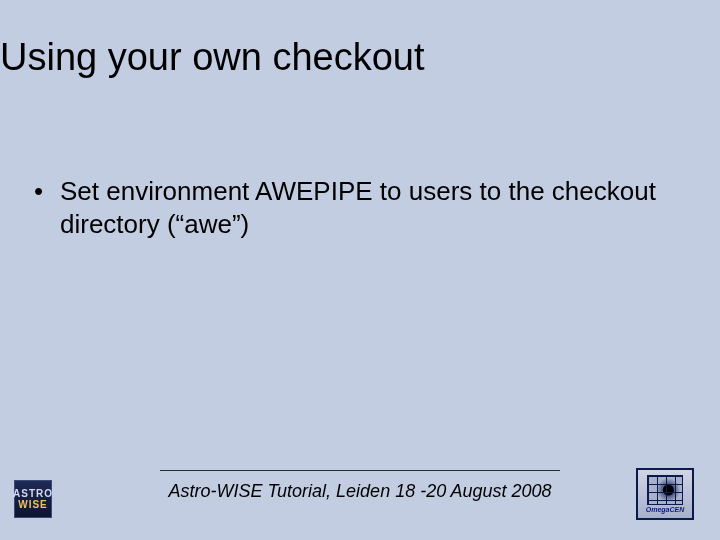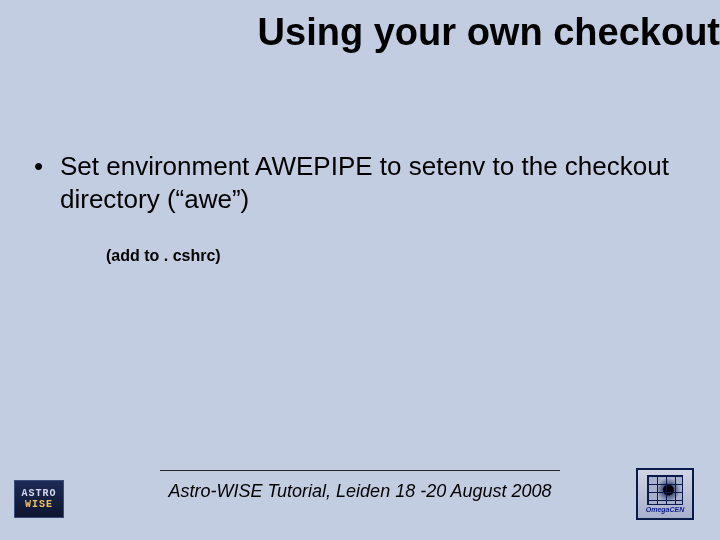--- a/index.html
+++ b/index.html
@@ -4,24 +4,24 @@
 <style>
   * { margin: 0; padding: 0; box-sizing: border-box; }
   html, body { width: 720px; height: 540px; }
   body {
     background: #c3cde2;
     font-family: Arial, Helvetica, sans-serif;
     color: #000;
     position: relative;
   }
   .title {
-    text-align: right;
+    text-align: left;
     font-size: 38px;
-    padding-top: 11px;
-    font-weight: bold;
+    padding-top: 36px;
+    font-weight: normal;
   }
   .content {
     padding: 96px 34px 0 34px;
   }
   .bullet-row {
     display: flex;
     align-items: flex-start;
     font-size: 26px;
     line-height: 1.25;
   }
@@ -57,32 +57,32 @@
   }
   .footer-text {
     text-align: center;
     font-size: 18px;
     font-style: italic;
   }
   .logo-left {
     position: absolute;
     left: 14px;
     bottom: 22px;
-    width: 50px;
+    width: 38px;
     height: 38px;
     border: 1px solid #3b4a78;
     background: linear-gradient(#1d2a55, #0d1530);
     display: flex;
     flex-direction: column;
     align-items: center;
     justify-content: center;
     font-size: 10px;
     font-weight: bold;
     line-height: 1.1;
-    font-family: Liberation Mono, monospace;
+    font-family: Liberation Sans, sans-serif;
     letter-spacing: 1px;
   }
   .logo-left span:first-child { color: #d8d8f0; }
   .logo-left span:last-child  { color: #f0c060; }
   .logo-right {
     position: absolute;
     right: 26px;
     bottom: 20px;
     width: 58px;
     height: 52px;
@@ -111,25 +111,24 @@
   }
 </style>
 </head>
 <body>
 
 <h1 class="title">Using your own checkout</h1>
 
 <div class="content">
   <div class="bullet-row">
     <div class="bullet">•</div>
-    <div class="bullet-text">Set environment AWEPIPE to setenv to the checkout directory (“awe”)</div>
+    <div class="bullet-text">Set environment AWEPIPE to users to the checkout directory (“awe”)</div>
   </div>
 
 
-  <div class="indent-block addnote">(add to . cshrc)</div>
 </div>
 
 <div class="footer">
   <hr class="hr">
   <div class="footer-text">Astro-WISE Tutorial, Leiden 18 -20 August 2008</div>
 </div>
 
 <div class="logo-left">
   <span>ASTRO</span>
   <span>WISE</span>

